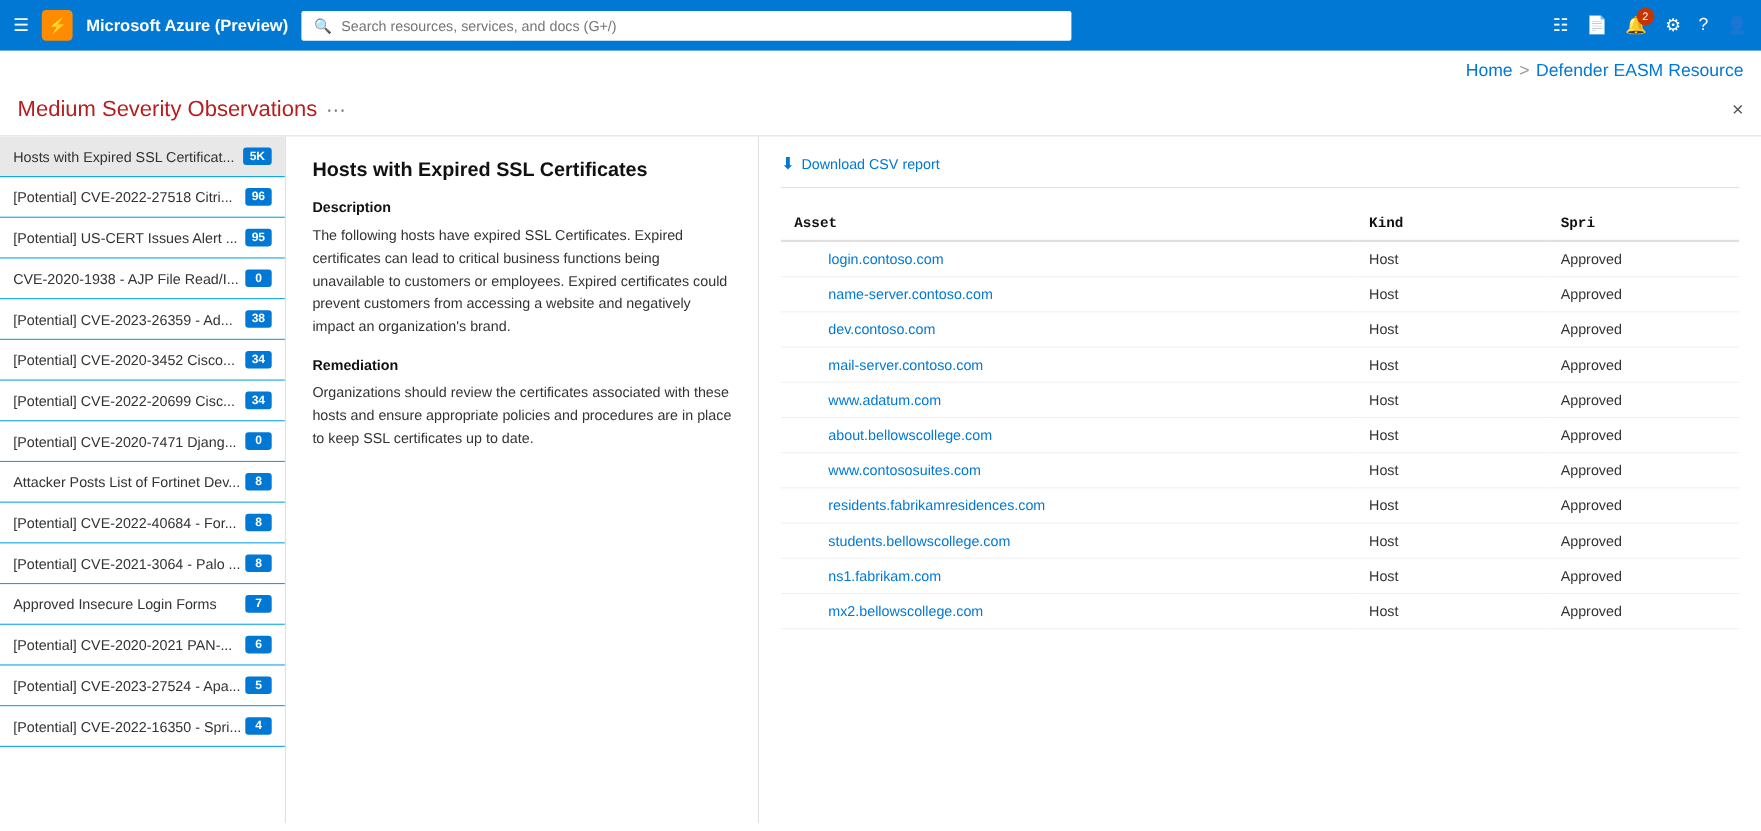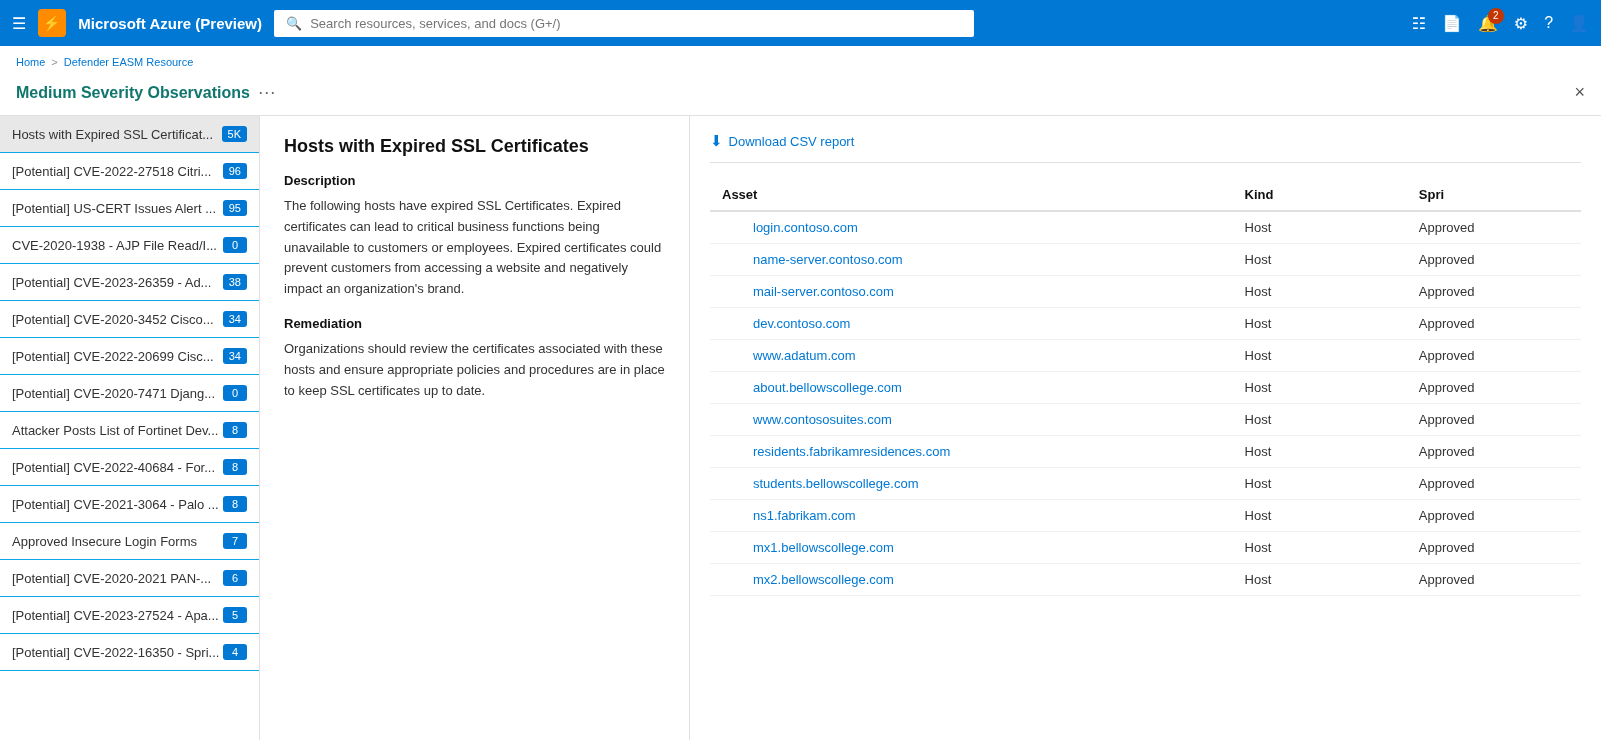--- a/index.html
+++ b/index.html
@@ -39,32 +39,32 @@
       position: absolute; top: -6px; right: -6px;
       background: #c43502; color: #fff; border-radius: 50%;
       width: 16px; height: 16px; font-size: 10px;
       display: flex; align-items: center; justify-content: center;
     }
 
     
     .breadcrumb {
       padding: 10px 16px;
       display: flex; align-items: center; gap: 6px;
-      font-size: 11px; color: #0078d4;
+      font-size: 16px; color: #0078d4; justify-content: flex-end;
     }
     .breadcrumb .sep { color: #999; }
     .breadcrumb a { color: #0078d4; text-decoration: none; }
 
     
     .page-header {
       padding: 4px 16px 12px 16px;
       display: flex; align-items: center; justify-content: space-between;
     }
     .page-title-row { display: flex; align-items: center; gap: 8px; }
-    .page-title { font-size: 16px; font-weight: 700; color: #0f766e; }
+    .page-title { font-size: 20px; font-weight: 400; color: #b91c1c; }
     .page-title-dots { font-size: 18px; color: #666; cursor: pointer; }
     .close-btn { font-size: 18px; color: #555; cursor: pointer; background: none; border: none; }
 
     
     .main-content {
       display: flex;
       height: calc(755px - 46px - 38px - 46px);
       border-top: 1px solid #e0e0e0;
     }
 
@@ -81,21 +81,21 @@
       padding: 10px 12px;
       cursor: pointer;
       border-bottom: 1px solid #0ea5e9;
       font-size: 13px;
     }
     .sidebar-item.active { background: #e8e8e8; }
     .sidebar-item-label { flex: 1; color: #333; overflow: hidden; text-overflow: ellipsis; white-space: nowrap; }
     .sidebar-badge {
       background: #0078d4; color: #fff;
       border-radius: 3px; padding: 2px 6px;
-      font-size: 11px; font-weight: 400; min-width: 24px; text-align: center;
+      font-size: 11px; font-weight: 700; min-width: 24px; text-align: center;
     }
     .sidebar-badge.blue-lg { font-size: 11px; }
 
     
     .detail-panel {
       flex: 1;
       padding: 20px 24px;
       overflow-y: auto;
       border-right: 1px solid #e0e0e0;
       max-width: 430px;
@@ -115,21 +115,21 @@
     .csv-row {
       display: flex; align-items: center; gap: 6px;
       color: #0078d4; cursor: pointer; font-size: 13px;
       margin-bottom: 16px; padding-bottom: 12px;
       border-bottom: 1px solid #e0e0e0;
     }
     .data-table { width: 100%; border-collapse: collapse; }
     .data-table th {
       text-align: left; padding: 8px 12px;
       border-bottom: 2px solid #e0e0e0;
-      font-weight: 600; font-size: 13px; color: #111;
+      font-weight: 600; font-size: 13px; color: #111; font-family: Liberation Mono, monospace;
     }
     .data-table td {
       padding: 8px 12px;
       border-bottom: 1px solid #f0f0f0;
       font-size: 13px;
     }
     .data-table td a { color: #0078d4; text-decoration: none; margin-left: 31px; }
     .col-asset { width: 60%; }
     .col-kind { width: 20%; }
     .col-state { width: 20%; }
@@ -264,30 +264,30 @@
       <td class="col-asset"><a href="#">login.contoso.com</a></td>
       <td class="col-kind">Host</td>
       <td class="col-state">Approved</td>
     </tr>
           <tr>
       <td class="col-asset"><a href="#">name-server.contoso.com</a></td>
       <td class="col-kind">Host</td>
       <td class="col-state">Approved</td>
     </tr>
           <tr>
+      <td class="col-asset"><a href="#">dev.contoso.com</a></td>
+      <td class="col-kind">Host</td>
+      <td class="col-state">Approved</td>
+    </tr>
+          <tr>
       <td class="col-asset"><a href="#">mail-server.contoso.com</a></td>
       <td class="col-kind">Host</td>
       <td class="col-state">Approved</td>
     </tr>
           <tr>
-      <td class="col-asset"><a href="#">dev.contoso.com</a></td>
-      <td class="col-kind">Host</td>
-      <td class="col-state">Approved</td>
-    </tr>
-          <tr>
       <td class="col-asset"><a href="#">www.adatum.com</a></td>
       <td class="col-kind">Host</td>
       <td class="col-state">Approved</td>
     </tr>
           <tr>
       <td class="col-asset"><a href="#">about.bellowscollege.com</a></td>
       <td class="col-kind">Host</td>
       <td class="col-state">Approved</td>
     </tr>
           <tr>
@@ -300,25 +300,20 @@
       <td class="col-kind">Host</td>
       <td class="col-state">Approved</td>
     </tr>
           <tr>
       <td class="col-asset"><a href="#">students.bellowscollege.com</a></td>
       <td class="col-kind">Host</td>
       <td class="col-state">Approved</td>
     </tr>
           <tr>
       <td class="col-asset"><a href="#">ns1.fabrikam.com</a></td>
-      <td class="col-kind">Host</td>
-      <td class="col-state">Approved</td>
-    </tr>
-          <tr>
-      <td class="col-asset"><a href="#">mx1.bellowscollege.com</a></td>
       <td class="col-kind">Host</td>
       <td class="col-state">Approved</td>
     </tr>
           <tr>
       <td class="col-asset"><a href="#">mx2.bellowscollege.com</a></td>
       <td class="col-kind">Host</td>
       <td class="col-state">Approved</td>
     </tr>
         </tbody>
     </table>

